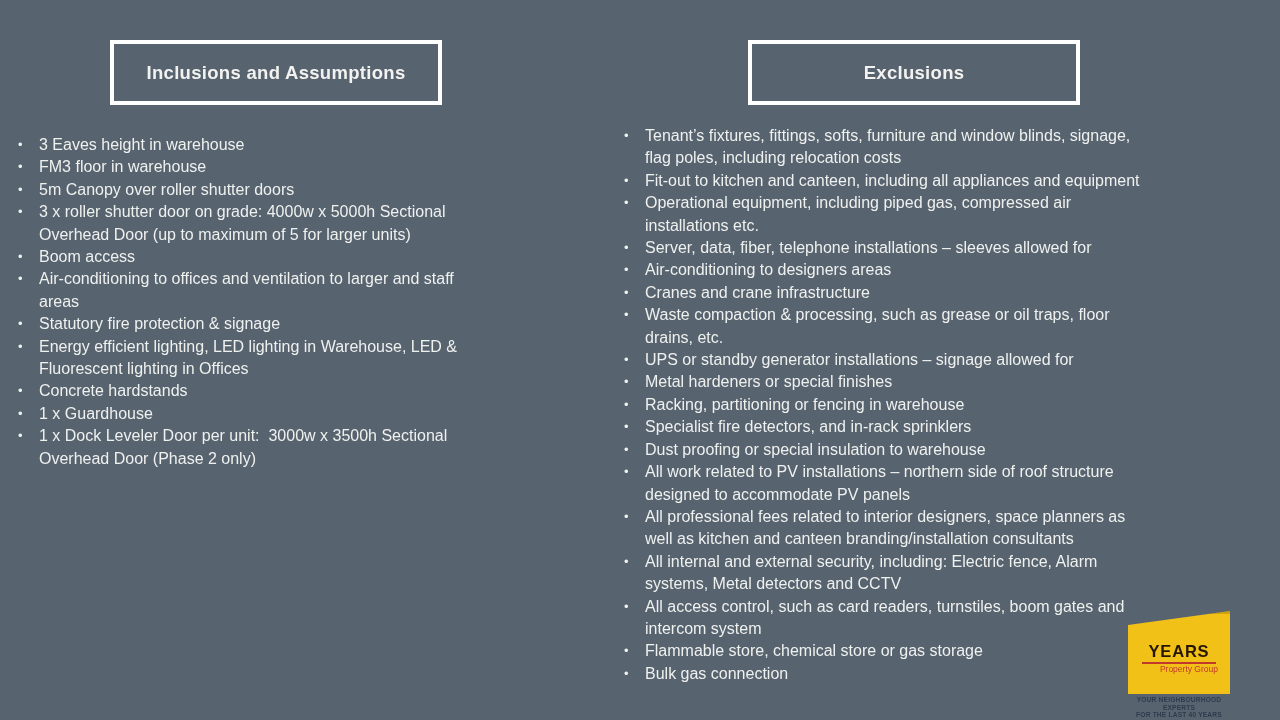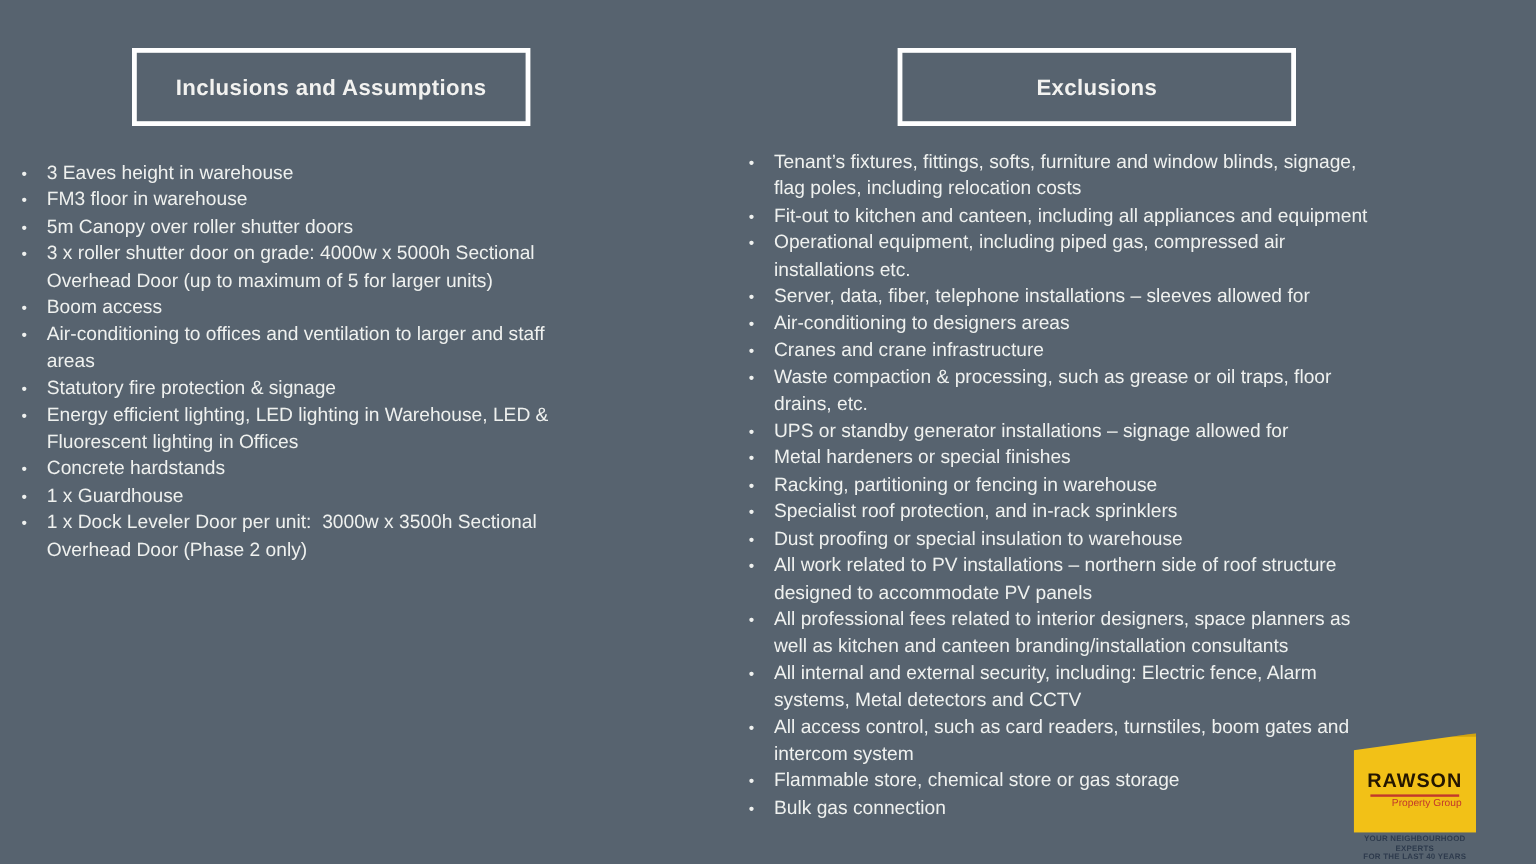--- a/index.html
+++ b/index.html
@@ -198,21 +198,21 @@
     <li class="item">
       <span class="bullet">•</span>
       <span class="item-text">Metal hardeners or special finishes</span>
     </li>
     <li class="item">
       <span class="bullet">•</span>
       <span class="item-text">Racking, partitioning or fencing in warehouse</span>
     </li>
     <li class="item">
       <span class="bullet">•</span>
-      <span class="item-text">Specialist roof protection, and in-rack sprinklers</span>
+      <span class="item-text">Specialist fire detectors, and in-rack sprinklers</span>
     </li>
     <li class="item">
       <span class="bullet">•</span>
       <span class="item-text">Dust proofing or special insulation to warehouse</span>
     </li>
     <li class="item">
       <span class="bullet">•</span>
       <span class="item-text">All work related to PV installations – northern side of roof structure
 designed to accommodate PV panels</span>
     </li>
@@ -235,20 +235,20 @@
       <span class="bullet">•</span>
       <span class="item-text">Flammable store, chemical store or gas storage</span>
     </li>
     <li class="item">
       <span class="bullet">•</span>
       <span class="item-text">Bulk gas connection</span>
     </li>
   </ul>
 
 <div class="logo-mark">
-  <span class="logo-brand">RAWSON</span>
+  <span class="logo-brand">YEARS</span>
   <span class="logo-rule"></span>
   <span class="logo-sub">Property Group</span>
 </div>
 <div class="logo-tagline">
   <div>YOUR NEIGHBOURHOOD EXPERTS</div>
   <div>FOR THE LAST 40 YEARS</div>
 </div>
 
 </body></html>

